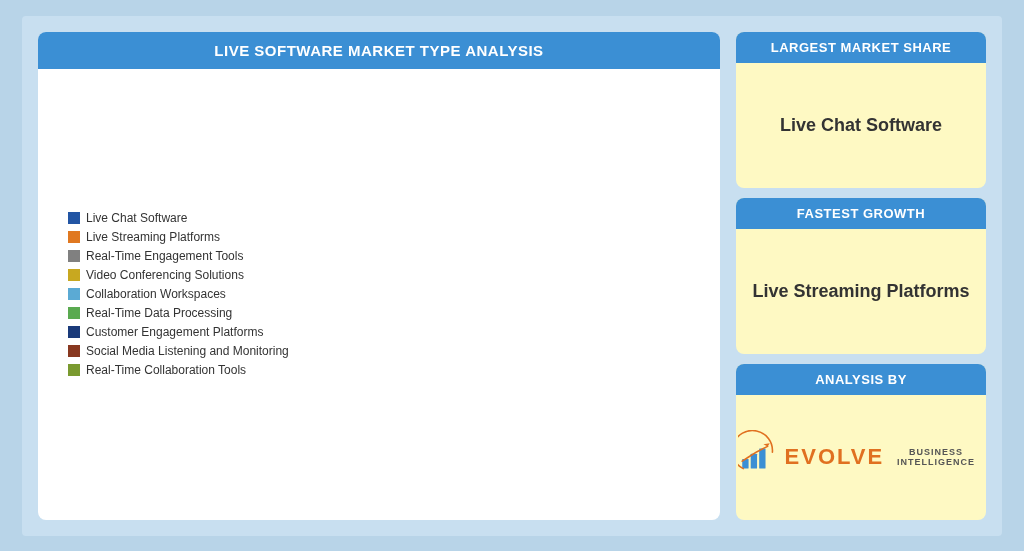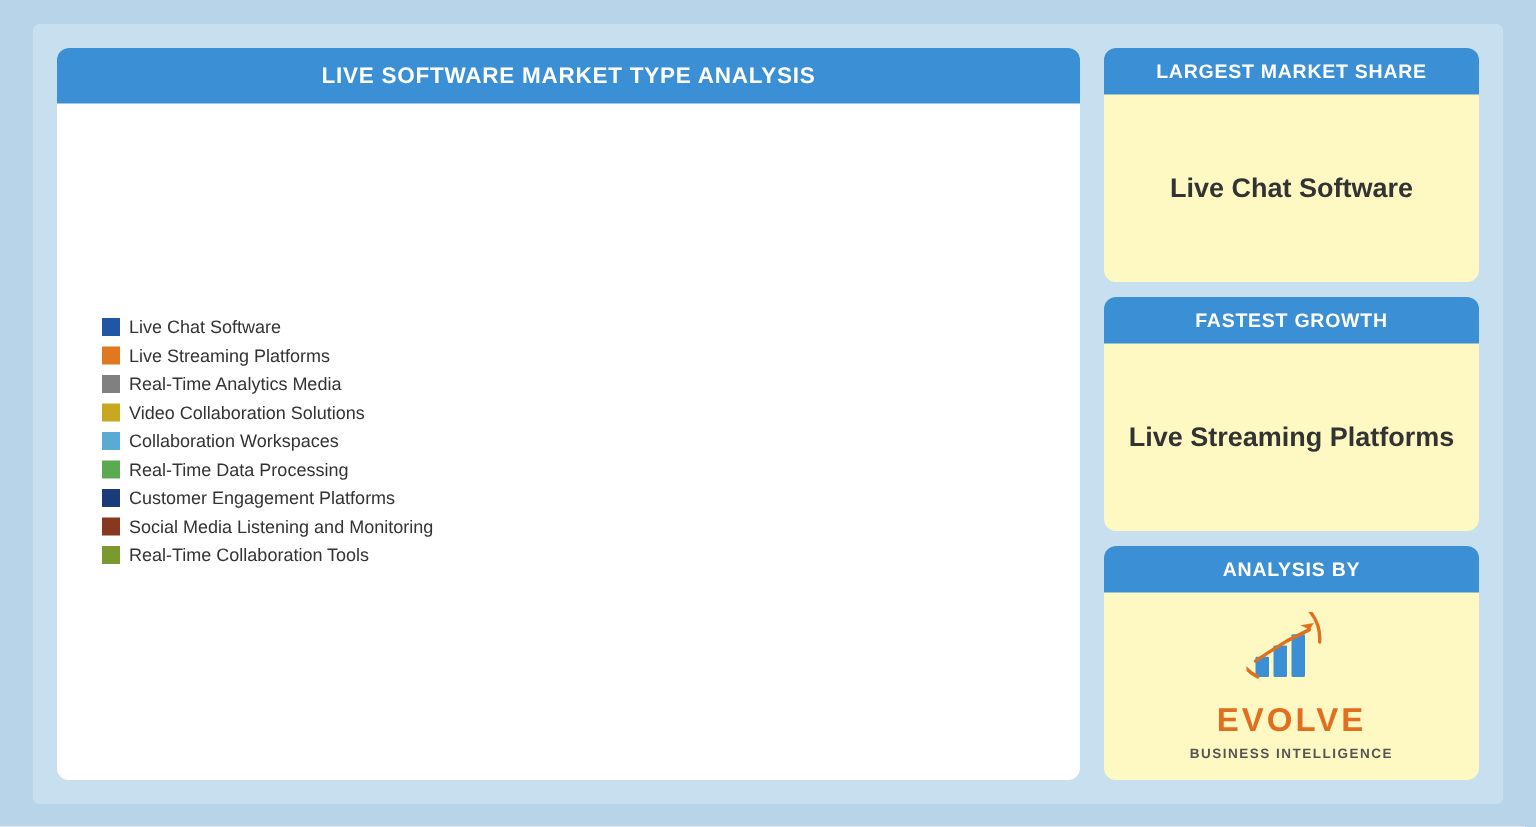--- a/index.html
+++ b/index.html
@@ -109,21 +109,21 @@
       align-items: center;
       justify-content: center;
       padding: 10px;
       text-align: center;
       font-size: 18px;
       font-weight: bold;
       color: #333;
     }
     .logo-container {
       display: flex;
-      flex-direction: column;
+      flex-direction: row;
       align-items: center;
       gap: 4px;
     }
     .logo-icon {
       width: 60px;
       height: 55px;
     }
     .logo-text-evolve {
       font-size: 22px;
       font-weight: 900;
@@ -151,25 +151,25 @@
         <div class="legend-item">
           <div class="legend-color" style="background:#2255a4;"></div>
           <span>Live Chat Software</span>
         </div>
         <div class="legend-item">
           <div class="legend-color" style="background:#e07820;"></div>
           <span>Live Streaming Platforms</span>
         </div>
         <div class="legend-item">
           <div class="legend-color" style="background:#808080;"></div>
-          <span>Real-Time Analytics Media</span>
+          <span>Real-Time Engagement Tools</span>
         </div>
         <div class="legend-item">
           <div class="legend-color" style="background:#c8a820;"></div>
-          <span>Video Collaboration Solutions</span>
+          <span>Video Conferencing Solutions</span>
         </div>
         <div class="legend-item">
           <div class="legend-color" style="background:#5baad4;"></div>
           <span>Collaboration Workspaces</span>
         </div>
         <div class="legend-item">
           <div class="legend-color" style="background:#5aaa50;"></div>
           <span>Real-Time Data Processing</span>
         </div>
         <div class="legend-item">

